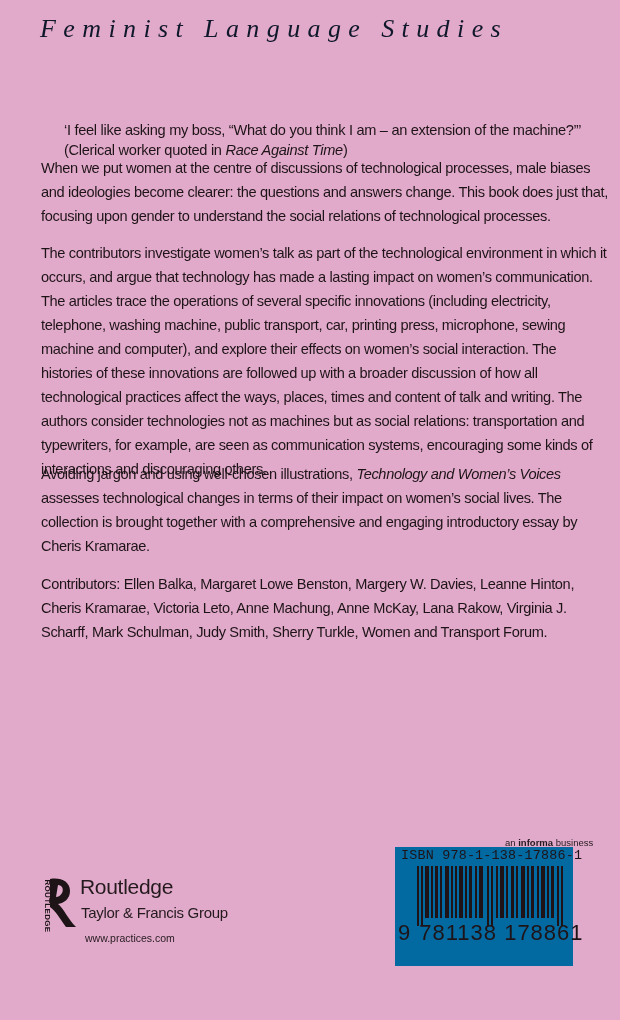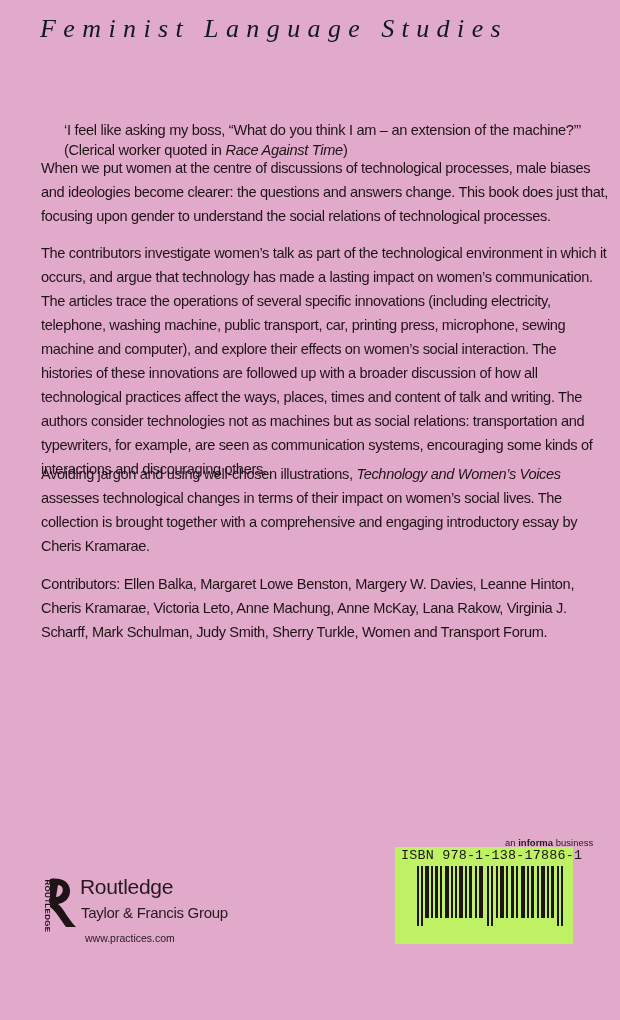--- a/index.html
+++ b/index.html
@@ -38,21 +38,21 @@
     position:absolute; left:43px; top:27px; font-size:15px; color:#241a1e; letter-spacing:-0.3px; white-space:nowrap;
   }
   .url {
     position:absolute; left:47px; top:55px; font-size:10.5px; color:#241a1e; white-space:nowrap;
   }
   .informa {
     position:absolute; left:492px; top:837px; font-size:9.5px; color:#241a1e; white-space:nowrap;margin-left:13px;
   }
   .informa b { font-weight:bold; }
   .barcode-box {
-    position:absolute; left:395px; top:847px; width:178px; height:97px; background:#bef264;
+    position:absolute; left:395px; top:847px; width:178px; height:119px; background:#0369a1;
   }
   .isbn {
     position:absolute; left:6px; top:1px; font-family:"Liberation Mono", monospace;
     font-size:13.4px; color:#1e1418; letter-spacing:0.2px; white-space:nowrap;
   }
   .bars { position:absolute; left:22px; top:19px; width:148px; height:60px; }
   .ean {
     position:absolute; left:3px; top:73px; font-size:22px; color:#1e1418; white-space:nowrap;
     background:transparent; letter-spacing:1px;
   }
@@ -114,13 +114,14 @@
       <rect x="110" y="0" width="2" height="52"></rect>
         <rect x="114" y="0" width="3" height="52"></rect>
       <rect x="120" y="0" width="2" height="52"></rect>
         <rect x="124" y="0" width="4" height="52"></rect>
       <rect x="130" y="0" width="2" height="52"></rect>
         <rect x="134" y="0" width="3" height="52"></rect>
       <rect x="140" y="0" width="2" height="60"></rect>
         <rect x="144" y="0" width="2" height="60"></rect>
     </g>
   </svg>
+  <div class="ean"><span class="first">9</span><span>781138 178861</span></div>
 </div>
 
 </body></html>

